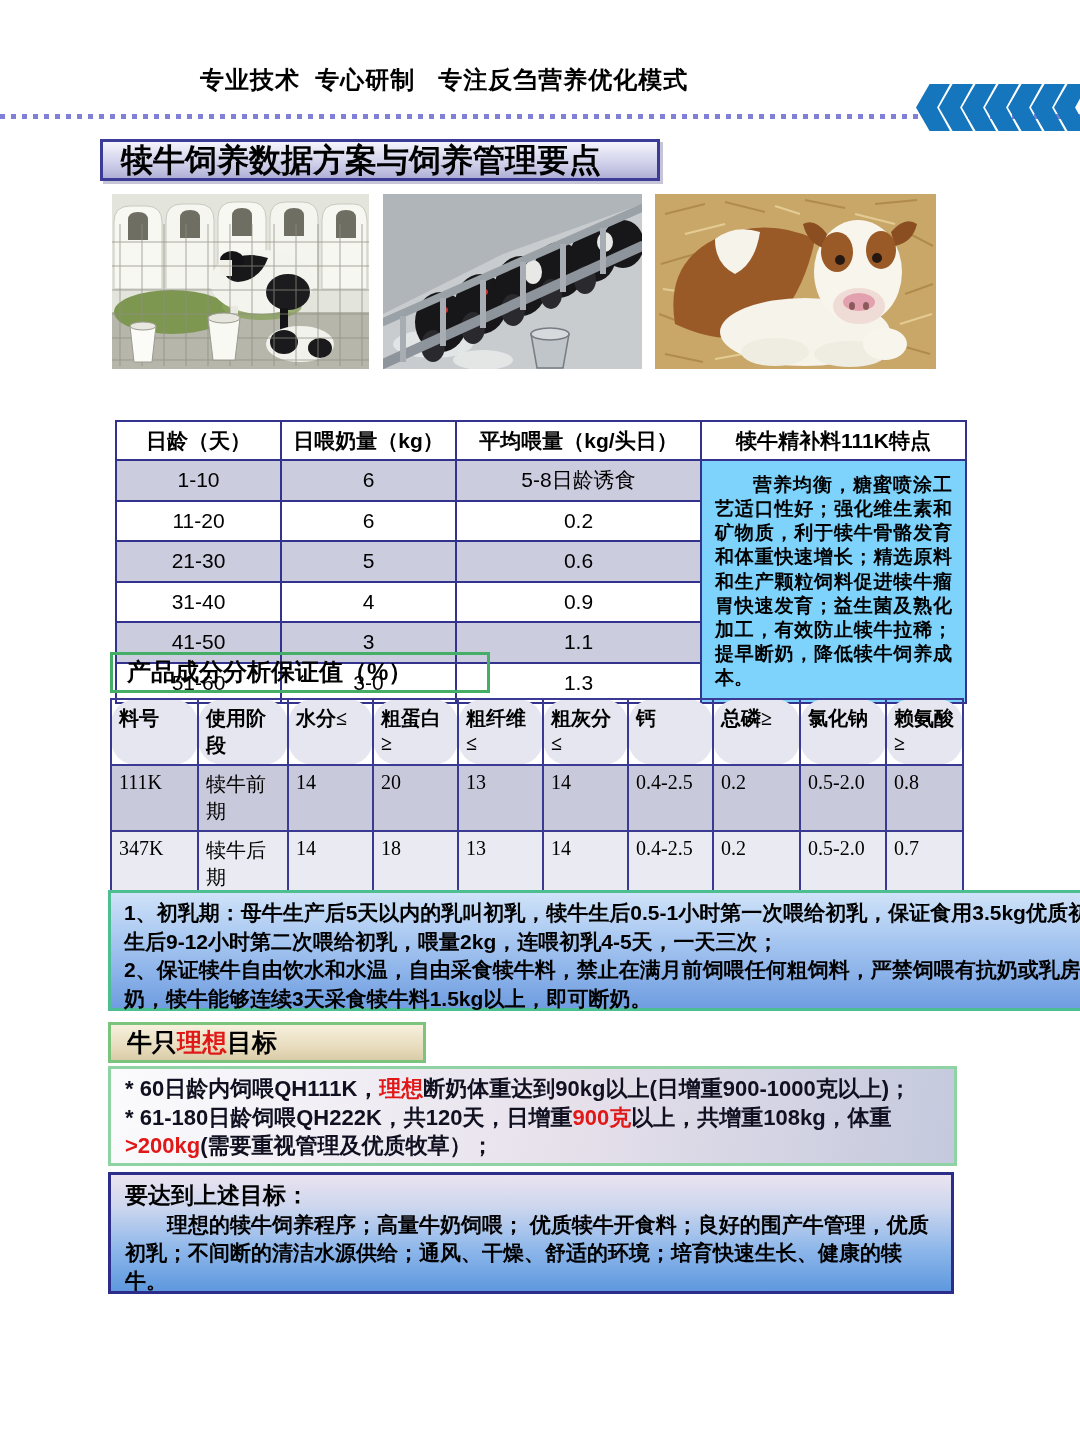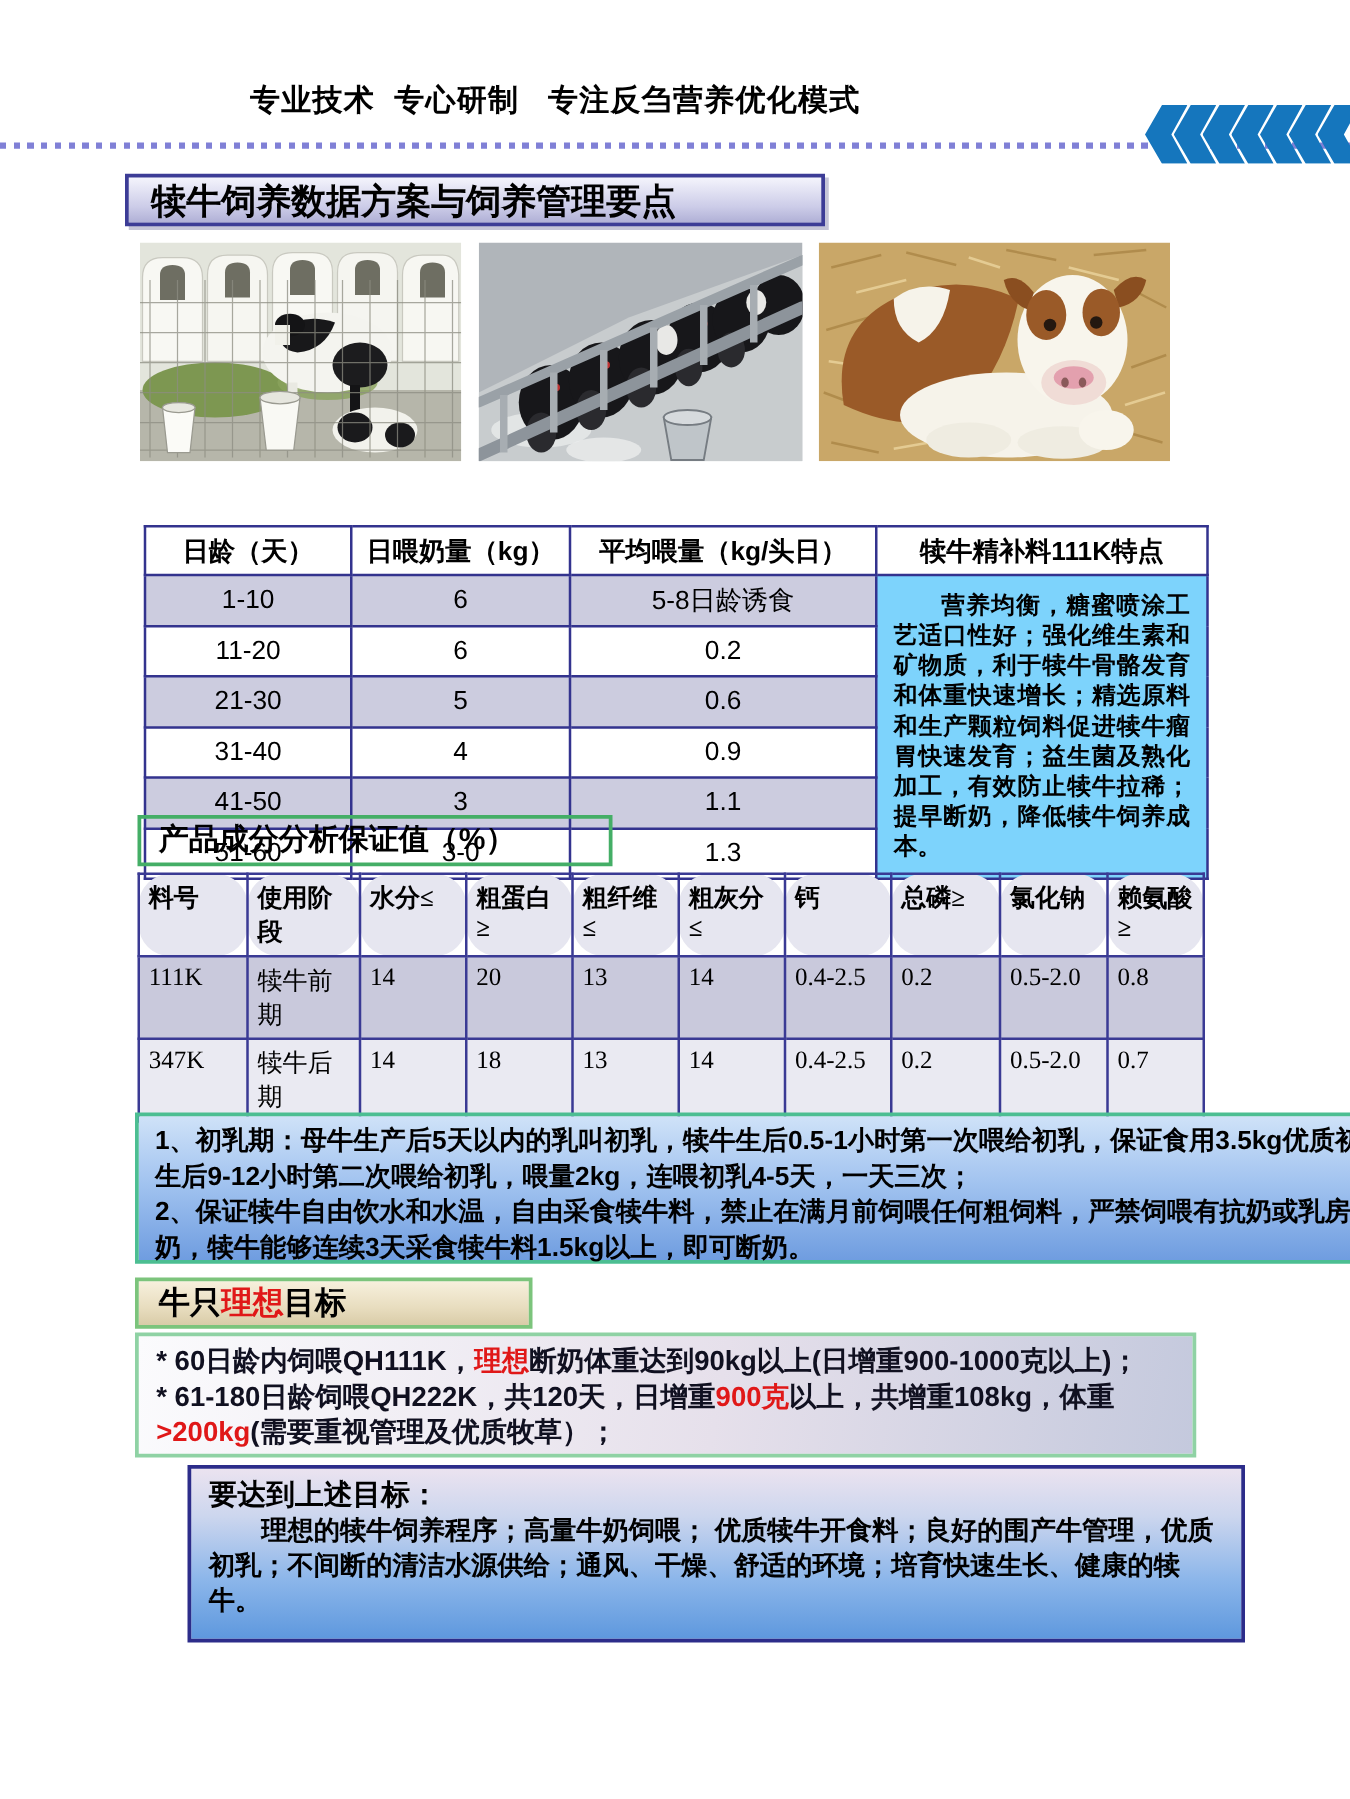--- a/index.html
+++ b/index.html
@@ -11,21 +11,21 @@
 
   .dotline{position:absolute;top:114px;left:0;width:1080px;height:5px;
            background:repeating-linear-gradient(90deg,#8080d6 0 5px,transparent 5px 11px);}
 
   .chevrons{position:absolute;top:84px;left:916px;width:168px;height:47px;display:flex;overflow:hidden;}
   .chev{flex:0 0 34px;height:47px;margin-right:-11px;background:#1576bd;
         clip-path:polygon(100% 0,40% 0,0 50%,40% 100%,100% 100%,62% 50%);}
 
   .titlebar{position:absolute;top:139px;left:100px;width:560px;height:42px;box-sizing:border-box;
             border:3px solid #3c3c96;background:linear-gradient(180deg,#f4f4fc 0%,#cccce8 65%,#b0b0d6 100%);
-            font-size:28px;font-weight:bold;line-height:37px;padding-left:18px;
+            font-size:32px;font-weight:bold;line-height:37px;padding-left:18px;
             box-shadow:3px 3px 0 rgba(90,90,140,.35);}
 
   .photo{position:absolute;top:194px;height:175px;}
   .photo svg{width:100%;height:100%;display:block;}
   #photo1{left:112px;width:257px;}
   #photo2{left:383px;width:259px;}
   #photo3{left:655px;width:281px;}
 
   table{border-collapse:collapse;table-layout:fixed;}
   .table1{position:absolute;top:372px;left:115px;width:850px;font-size:21px;margin-top:48px;}
@@ -60,24 +60,24 @@
           background:linear-gradient(180deg,#f7f0dd 0%,#e8ddbf 60%,#d9cca8 100%);
           font-size:25px;font-weight:bold;line-height:35px;padding-left:16px;}
 
   .red{color:#e01818;}
 
   .goals{position:absolute;top:1066px;left:108px;width:849px;height:100px;box-sizing:border-box;
           border:3px solid #8fd2a4;
           background:linear-gradient(100deg,#fbfbfd 0%,#e6e0eb 55%,#c4c9dd 100%);
           padding:6px 14px;font-size:22px;font-weight:bold;line-height:1.3;color:#101020;}
 
-  .reqs{position:absolute;top:1172px;left:108px;width:846px;height:142px;box-sizing:border-box;
+  .reqs{position:absolute;top:1172px;left:108px;width:846px;height:122px;box-sizing:border-box;
           border:3.5px solid #2c2c8a;
           background:linear-gradient(180deg,#ebe3f0 0%,#ccd6ee 28%,#8cb6ea 65%,#5e98de 100%);
-          padding:5px 14px;margin-left:42px;}
+          padding:5px 14px;}
   .req-title{font-size:23px;font-weight:bold;}
   .req-body{font-size:21px;font-weight:bold;line-height:1.33;text-indent:2em;}
 </style>
 </head>
 <body>
 
 <div class="page">
 
   <div class="slogan">专业技术  专心研制   专注反刍营养优化模式</div>
 

